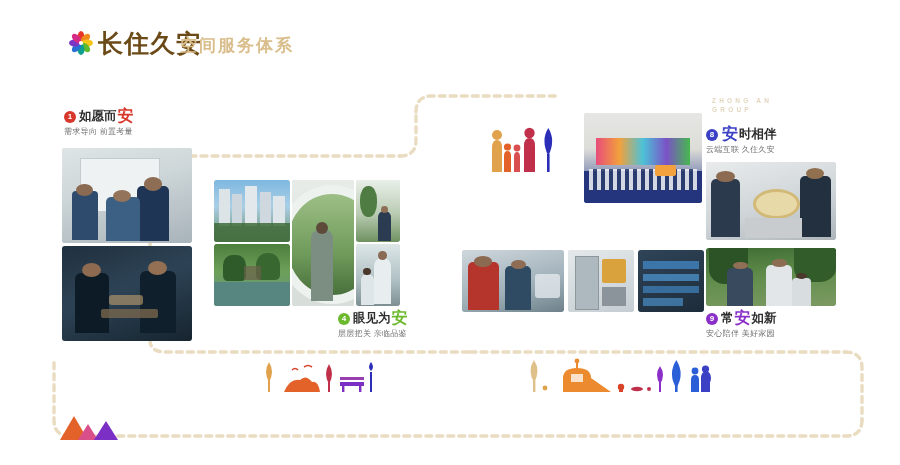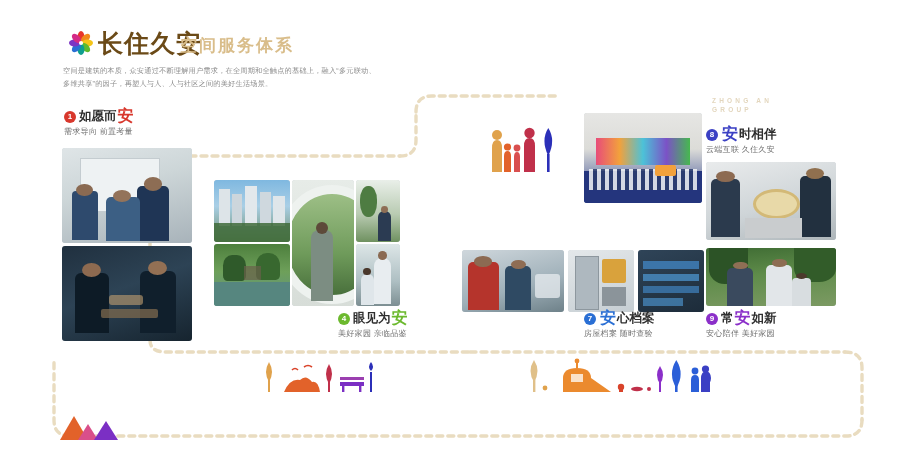--- a/index.html
+++ b/index.html
@@ -72,21 +72,20 @@
       <ellipse cx="0" cy="-6.4" rx="3.4" ry="5.6" fill="#5fbb2e" transform="rotate(135)"></ellipse>
       <ellipse cx="0" cy="-6.4" rx="3.4" ry="5.6" fill="#0f9f8f" transform="rotate(180)"></ellipse>
       <ellipse cx="0" cy="-6.4" rx="3.4" ry="5.6" fill="#2a6fd4" transform="rotate(225)"></ellipse>
       <ellipse cx="0" cy="-6.4" rx="3.4" ry="5.6" fill="#7b35c4" transform="rotate(270)"></ellipse>
       <ellipse cx="0" cy="-6.4" rx="3.4" ry="5.6" fill="#d42a86" transform="rotate(315)"></ellipse>
       <circle cx="0" cy="0" r="2.1" fill="#ffffff"></circle>
     </g>
   </svg>
   <div class="abs brand-title">长住久安</div>
   <div class="abs brand-sub">空间服务体系</div>
-  <div class="abs intro">空间是建筑的本质，众安通过不断理解用户需求，在全周期和全触点的基础上，融入“多元联动、多维共享”的因子，再塑人与人、人与社区之间的美好生活场景。</div>
 
   <div class="abs watermark">
     <div>ZHONG AN</div>
     <div>GROUP</div>
   </div>
 
   <div class="abs" style="left:64px;top:108px;">
     <div class="step-title">
       <span class="num" style="background:#d8372c">1</span><span>如愿而</span><span class="an" style="color:#d8372c">安</span><span></span>
     </div>
@@ -151,21 +150,21 @@
     <div style="position:absolute;left:42%;top:22%;width:38%;height:74%;background:#e8edf0;border-radius:8px 8px 0 0"></div>
     <div style="position:absolute;left:50%;top:12%;width:20%;height:14%;background:#8a6a52;border-radius:50%"></div>
     <div style="position:absolute;left:12%;top:48%;width:28%;height:50%;background:#dfe6ea;border-radius:6px 6px 0 0"></div>
     <div style="position:absolute;left:17%;top:38%;width:17%;height:12%;background:#4a382c;border-radius:50%"></div>
   </div>
 
   <div class="abs" style="left:338px;top:310px;">
     <div class="step-title">
       <span class="num" style="background:#6cb92e">4</span><span>眼见为</span><span class="an" style="color:#6cb92e">安</span><span></span>
     </div>
-    <div class="step-sub">美好家园 亲临品鉴</div>
+    <div class="step-sub">层层把关 亲临品鉴</div>
   </div>
 
   <div class="abs photo" style="left:462px;top:250px;width:102px;height:62px;">
     <div style="position:absolute;inset:0;background:linear-gradient(165deg,#cfd7dc 0%,#9fb0b9 60%,#6e8189 100%)"></div>
     <div style="position:absolute;left:6%;top:20%;width:30%;height:76%;background:#b5342c;border-radius:5px 5px 0 0"></div>
     <div style="position:absolute;left:12%;top:10%;width:17%;height:17%;background:#8c6a52;border-radius:50%"></div>
     <div style="position:absolute;left:42%;top:26%;width:26%;height:70%;background:#2f4a63;border-radius:5px 5px 0 0"></div>
     <div style="position:absolute;left:48%;top:16%;width:15%;height:15%;background:#8f6d54;border-radius:50%"></div>
     <div style="position:absolute;left:72%;top:38%;width:24%;height:40%;background:#e3e9ec;opacity:.8;border-radius:3px"></div>
   </div>
@@ -184,26 +183,20 @@
   </div>
 
   <div class="abs photo" style="left:584px;top:113px;width:118px;height:90px;">
     <div style="position:absolute;inset:0;background:linear-gradient(180deg,#e6e6e4 0%,#dcdcd8 40%,#2a3f8f 100%)"></div>
     <div style="position:absolute;left:10%;top:28%;width:80%;height:30%;background:linear-gradient(90deg,#e84c7a,#f2a13c,#4cc2d8,#7b52c6,#46b84f)"></div>
     <div style="position:absolute;left:0;top:64%;width:100%;height:36%;background:#24357d"></div>
     <div style="position:absolute;left:4%;top:62%;width:92%;height:24%;background:repeating-linear-gradient(90deg,#f2f4f6 0 4px,#2b3c6e 4px 8px);opacity:.85"></div>
     <div style="position:absolute;left:60%;top:58%;width:18%;height:12%;background:#f2a13c;border-radius:2px"></div>
   </div>
 
-  <div class="abs" style="left:584px;top:310px;">
-    <div class="step-title">
-      <span class="num" style="background:#2a6fd4">7</span><span></span><span class="an" style="color:#2a6fd4">安</span><span>心档案</span>
-    </div>
-    <div class="step-sub">房屋档案 随时查验</div>
-  </div>
 
   <div class="abs" style="left:706px;top:126px;">
     <div class="step-title">
       <span class="num" style="background:#3b40c4">8</span><span></span><span class="an" style="color:#3b40c4">安</span><span>时相伴</span>
     </div>
     <div class="step-sub">云端互联 久住久安</div>
   </div>
   <div class="abs photo" style="left:706px;top:162px;width:130px;height:78px;">
     <div style="position:absolute;inset:0;background:linear-gradient(165deg,#e9ebec 0%,#cfd5d8 55%,#aeb6ba 100%)"></div>
     <div style="position:absolute;left:4%;top:22%;width:22%;height:74%;background:#2b3a4d;border-radius:5px 5px 0 0"></div>

